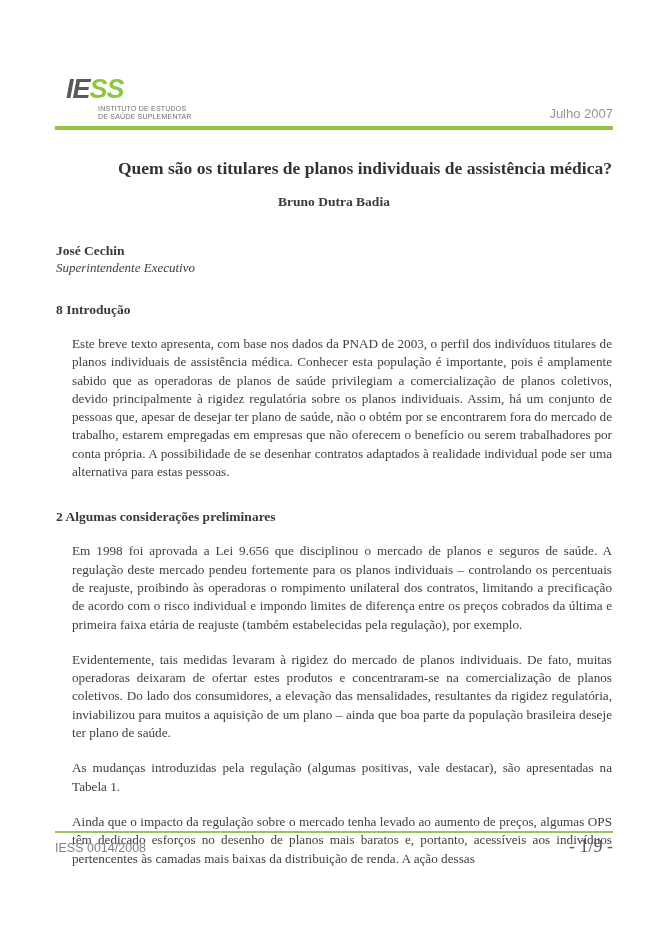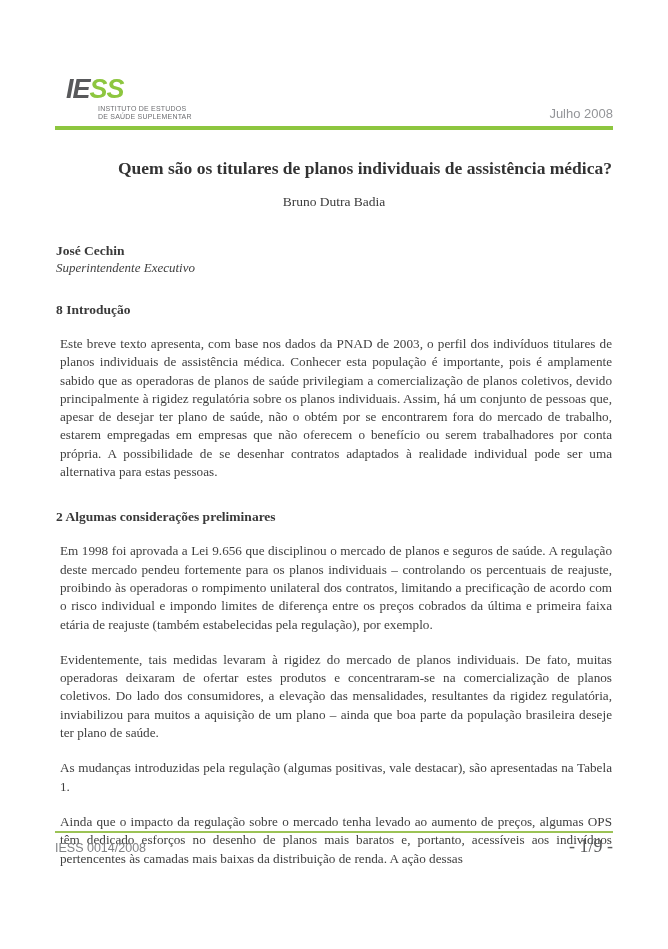--- a/index.html
+++ b/index.html
@@ -62,39 +62,39 @@
   }
   .doc-title {
     text-align: right;
     font-weight: bold;
     font-size: 17.5px;
     color: #333333;
     margin: 0;
   }
   .doc-author {
     text-align: center;
-    font-weight: normal;
+    font-weight: bold;
     font-size: 13.5px;
     color: #3a3a3a;
     margin-top: 15px;
   }
   .signatory { margin-top: 33px; }
   .sig-name  { font-weight: bold; font-size: 13.5px; color: #3a3a3a; }
   .sig-role  { font-style: italic; font-size: 13px; color: #404040; margin-top: 1px; }
   .sec-heading {
     font-weight: bold;
     font-size: 13.5px;
     color: #3a3a3a;
     margin-top: 26px;
   }
   .content p {
     font-size: 13.2px;
     line-height: 18.3px;
     text-align: justify;
-    margin: 17px 0 0 4px;
+    margin: 17px 0 0 16px;
   }
   .gap-before-sec2 { margin-top: 28px; }
   
   .footer {
     position: absolute;
     top: 831px;
     left: 55px;
     right: 55px;
     text-align: center;
   }
@@ -122,21 +122,21 @@
 
   <div class="logo">
     <div class="logo-text">
       <span class="logo-ie">IE</span><span class="logo-ss">SS</span>
     </div>
     <div class="logo-sub">
       <div>INSTITUTO DE ESTUDOS</div>
       <div>DE SAÚDE SUPLEMENTAR</div>
     </div>
   </div>
-  <div class="date">Julho 2008</div>
+  <div class="date">Julho 2007</div>
   <div class="header-rule"></div>
 
   <div class="content">
     <h1 class="doc-title">Quem são os titulares de planos individuais de assistência médica?</h1>
     <div class="doc-author">Bruno Dutra Badia</div>
 
     <div class="signatory">
       <div class="sig-name">José Cechin</div>
       <div class="sig-role">Superintendente Executivo</div>
     </div>

